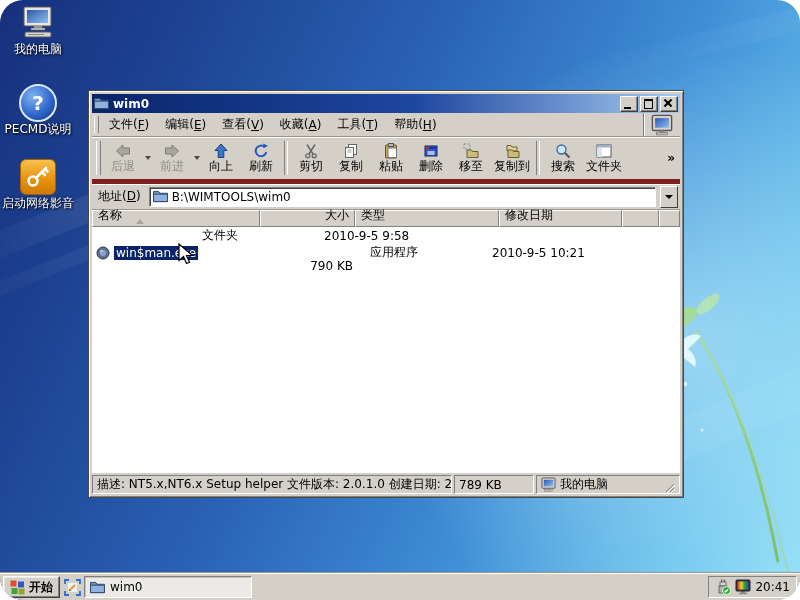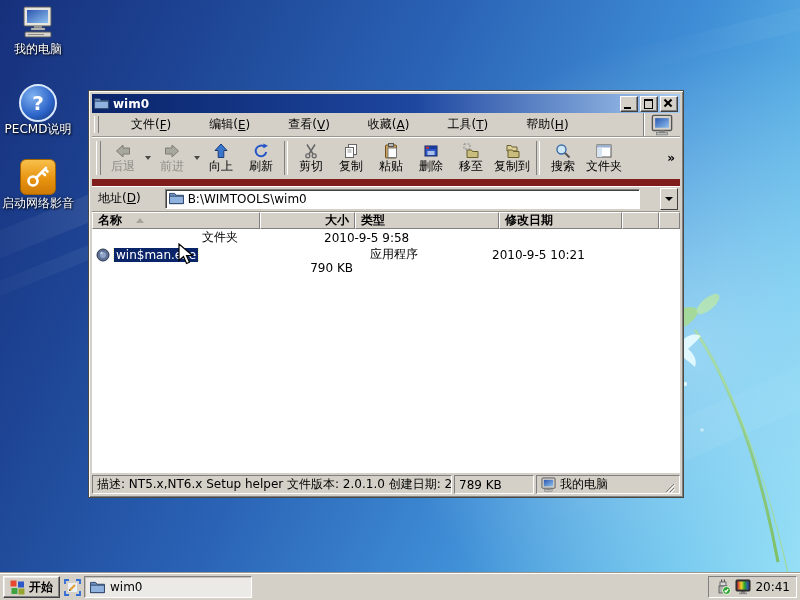--- a/index.html
+++ b/index.html
@@ -1,17 +1,17 @@
 <!DOCTYPE html>
 <html><head>
 <meta charset="utf-8">
 <style>
   html,body{margin:0;padding:0;width:800px;height:600px;overflow:hidden;
     font-family:"DejaVu Sans","Liberation Sans",sans-serif;font-size:12px;}
-  #screen{position:relative;width:800px;height:600px;overflow:hidden;}
+  #screen{position:relative;width:800px;height:600px;overflow:hidden;border-radius:23px;}
 
   
   .desktop{position:absolute;inset:0;
     background:linear-gradient(115deg,#17307c 0%,#1d4392 18%,#2a62b5 42%,#3f8ed6 66%,#66c0ec 86%,#93dff6 100%);}
   .desktop::after{content:"";position:absolute;inset:0;pointer-events:none;
     background:radial-gradient(circle at 86% 58%,rgba(205,245,255,.55),rgba(205,245,255,0) 40%);}
   .streak{position:absolute;background:linear-gradient(90deg,rgba(255,255,255,0),rgba(255,255,255,.55),rgba(255,255,255,0));
     pointer-events:none;}
   .s1{left:-60px;top:195px;width:300px;height:26px;opacity:.14;transform:rotate(-22deg);}
   .s2{left:-80px;top:245px;width:340px;height:14px;opacity:.10;transform:rotate(-22deg);}
@@ -42,49 +42,49 @@
   .tbb{width:16px;height:14px;background:#d4d0c8;position:relative;
     border:1px solid;border-color:#fff #404040 #404040 #fff;box-shadow:inset -1px -1px 0 #808080;}
   .g-min{position:absolute;left:3px;bottom:2px;width:7px;height:2px;background:#000;}
   .g-max{position:absolute;left:3px;top:2px;width:7px;height:7px;border:1px solid #000;border-top-width:2px;}
   .g-x1,.g-x2{position:absolute;left:6px;top:1px;width:2px;height:10px;background:#000;}
   .g-x1{transform:rotate(45deg);} .g-x2{transform:rotate(-45deg);}
 
   .menubar{height:23px;flex:0 0 23px;display:flex;align-items:stretch;
     border-bottom:1px solid #9a968c;box-shadow:0 1px 0 #fff;}
   .gripv{width:3px;margin:3px 2px;border-left:1px solid #fff;border-right:1px solid #808080;}
-  .mi{display:flex;align-items:center;padding:0 8px;margin-left:22px;}
+  .mi{display:flex;align-items:center;padding:0 8px;}
   .mi u{text-decoration:underline;}
   .logo-box{margin-left:auto;width:36px;display:flex;align-items:center;justify-content:center;
     border-left:1px solid #808080;box-shadow:inset 1px 0 0 #fff;}
 
   .toolbar{height:40px;flex:0 0 40px;display:flex;align-items:stretch;padding:1px 2px;
-    border-bottom:7px solid #7f1d1d;box-shadow:0 1px 0 #fff;}
+    border-bottom:5px solid #7f1d1d;box-shadow:0 1px 0 #fff;}
   .tbtn{min-width:34px;padding:0 3px;display:flex;flex-direction:column;align-items:center;
     justify-content:center;gap:1px;}
   .tbtn .tl{line-height:13px;white-space:nowrap;}
   .tbtn.dis .tl{color:#8d8d84;}
   .dd{width:9px;display:flex;align-items:center;justify-content:center;}
   .dd i{width:0;height:0;border-left:3px solid transparent;border-right:3px solid transparent;border-top:4px solid #4a4a42;}
   .tsep{width:2px;margin:3px 3px;border-left:1px solid #808080;border-right:1px solid #fff;}
   .chev{margin-left:auto;align-self:center;font-weight:bold;padding:0 3px;}
 
-  .addr{height:23px;flex:0 0 23px;display:flex;align-items:center;gap:20px;padding:1px 2px;
+  .addr{height:23px;flex:0 0 23px;display:flex;align-items:center;gap:4px;padding:1px 2px;
     border-bottom:1px solid #9a968c;box-shadow:0 1px 0 #fff;}
   .addr-label{padding:0 4px;white-space:nowrap;}
   .addr-box{flex:1;height:18px;background:#fff;display:flex;align-items:center;gap:4px;padding:0 3px;
     border:1px solid;border-color:#808080 #fff #fff #808080;box-shadow:inset 1px 1px 0 #404040;}
   .addr-dd{width:16px;height:20px;background:#d4d0c8;display:flex;align-items:center;justify-content:center;
     border:1px solid;border-color:#fff #404040 #404040 #fff;}
   .addr-dd i{width:0;height:0;border-left:4px solid transparent;border-right:4px solid transparent;border-top:4px solid #000;}
 
   
   .hdr{height:17px;flex:0 0 17px;display:flex;background:#d4d0c8;}
-  .hc{box-sizing:border-box;display:flex;align-items:center;padding:2px 5px;white-space:nowrap;
-    border:1px solid;border-color:#fff #808080 #808080 #fff;font-weight:bold;}
+  .hc{box-sizing:border-box;display:flex;align-items:flex-end;padding:2px 5px;white-space:nowrap;
+    border:1px solid;border-color:#fff #808080 #808080 #fff;}
   .hc.name{width:168px;} .hc.size{width:95px;justify-content:flex-end;}
   .hc.type{width:144px;} .hc.mod{width:123px;} .hc.x1{width:37px;} .hc.fill{flex:1;}
   .sortup{width:0;height:0;margin-left:14px;border-left:4px solid transparent;border-right:4px solid transparent;
     border-bottom:5px solid #a8a498;}
   .list{flex:1;background:#fff;overflow:hidden;position:relative;}
   .frow{display:flex;align-items:center;height:17px;}
   .c-name{width:168px;box-sizing:border-box;display:flex;align-items:center;gap:4px;padding-left:4px;overflow:hidden;}
   .c-size{width:105px;box-sizing:border-box;text-align:right;padding-right:12px;margin-top:27px;}
   .c-type{width:122px;box-sizing:border-box;padding-left:5px;}
   .c-mod{width:123px;box-sizing:border-box;padding-left:5px;}

